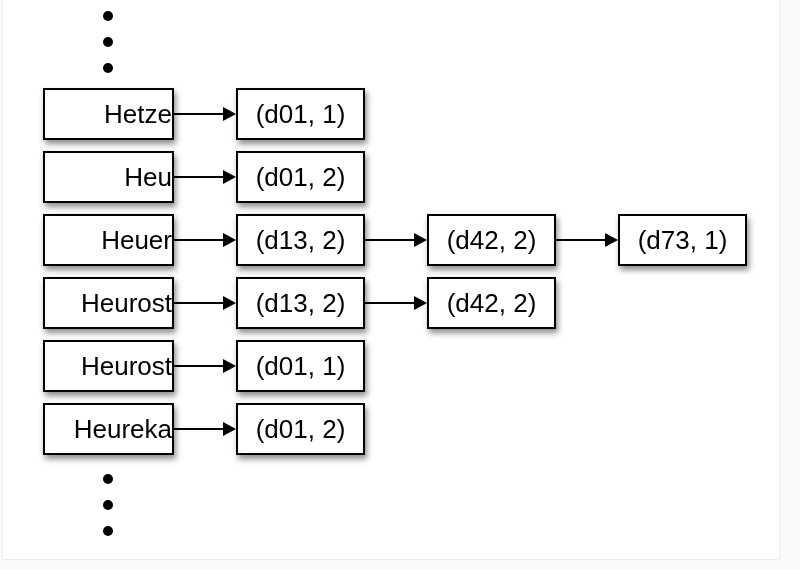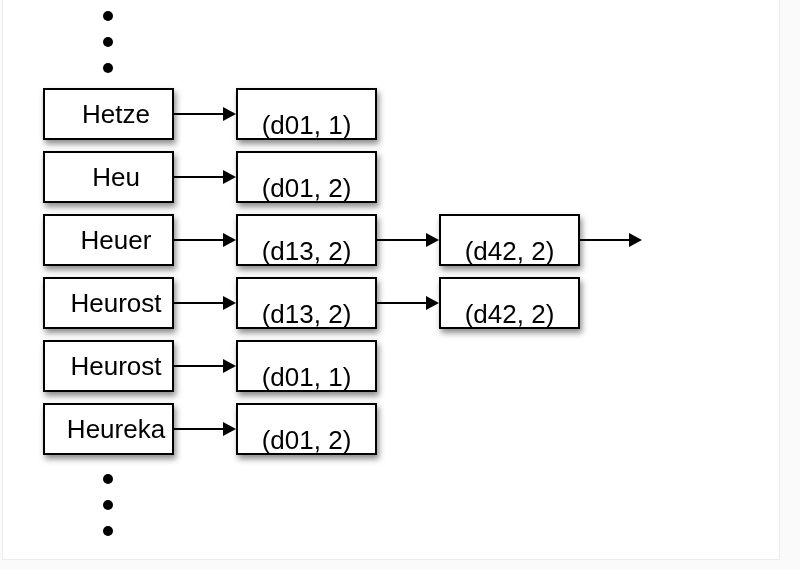--- a/index.html
+++ b/index.html
@@ -45,26 +45,25 @@
     box-shadow: 2px 4px 6px rgba(0,0,0,0.45);
     display: flex;
     align-items: center;
     font-size: 26px;
     line-height: 1;
     white-space: nowrap;
   }
   .term-box {
     width: 131px;
     padding-left: 15px;
+    justify-content: flex-end;
+  }
+  .posting-box {
+    width: 129px;
     justify-content: center;
-  }
-  .posting-box {
-    width: 141px;
-    justify-content: center;
-    align-items: flex-end;
   }
   .arrow {
     width: 62px;
     display: flex;
     align-items: center;
     flex: 0 0 62px;
   }
   .arrow .shaft {
     flex: 1;
     height: 2px;
@@ -146,20 +145,23 @@
           <span class="shaft"></span>
           <span class="head"></span>
         </div>
       <div class="box posting-box">
         <span>(d42, 2)</span>
       </div>
       <div class="arrow">
           <span class="shaft"></span>
           <span class="head"></span>
         </div>
+      <div class="box posting-box">
+        <span>(d73, 1)</span>
+      </div>
     </div>
 
     <div class="row">
       <div class="box term-box">
         <span>Heurost</span>
       </div>
       <div class="arrow">
           <span class="shaft"></span>
           <span class="head"></span>
         </div>

